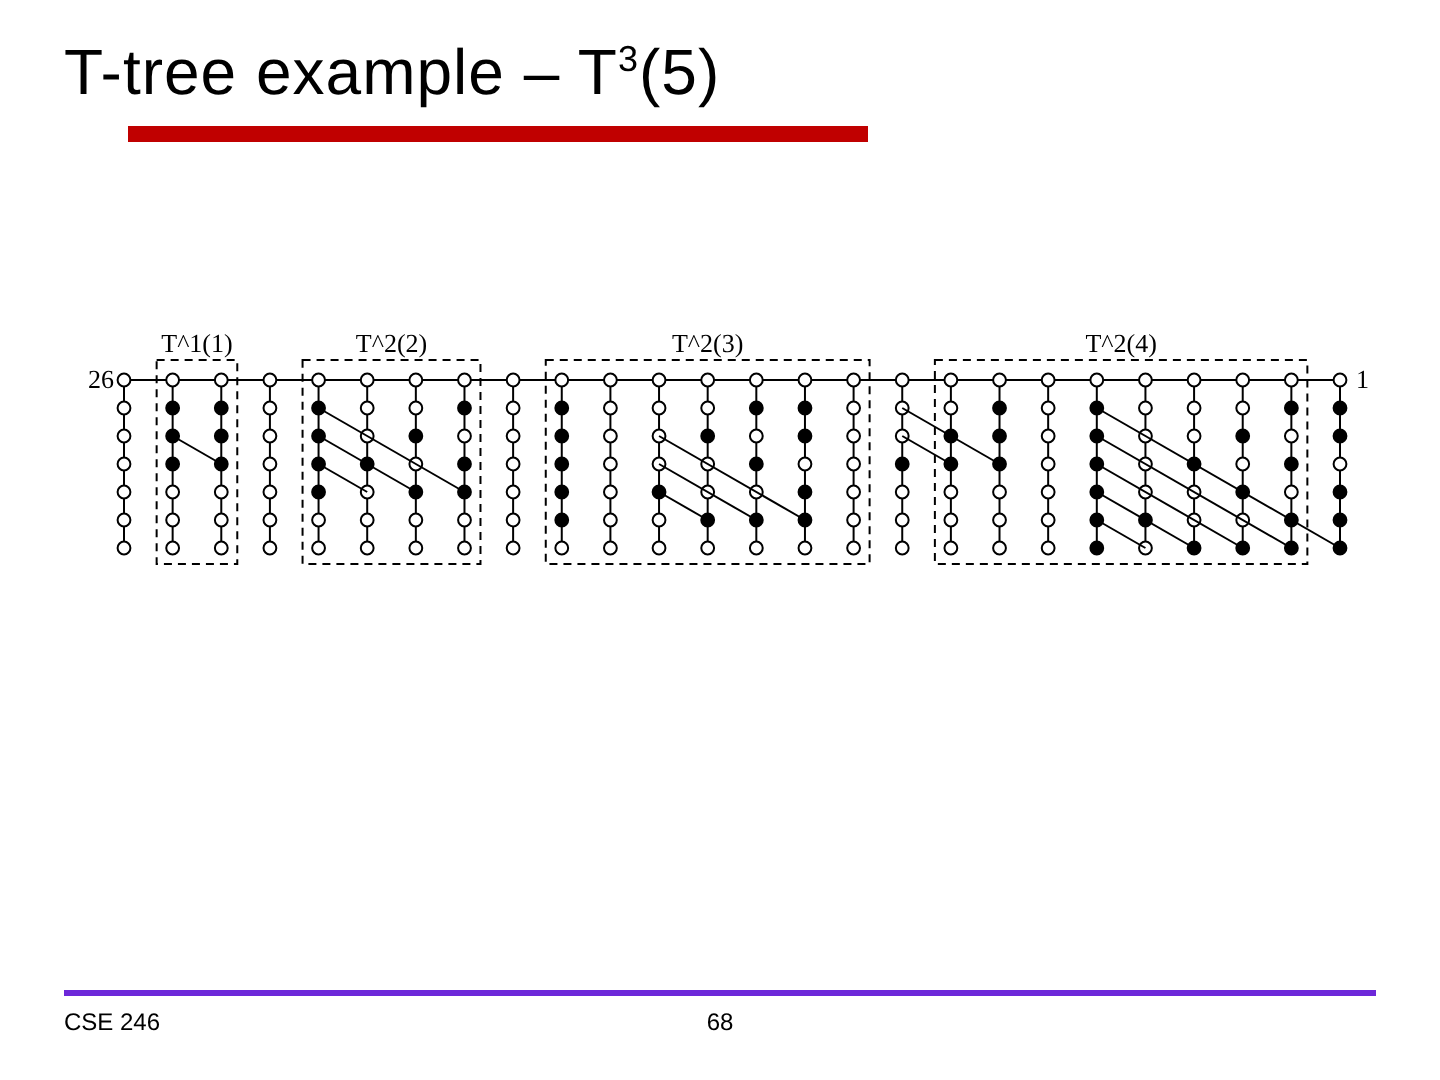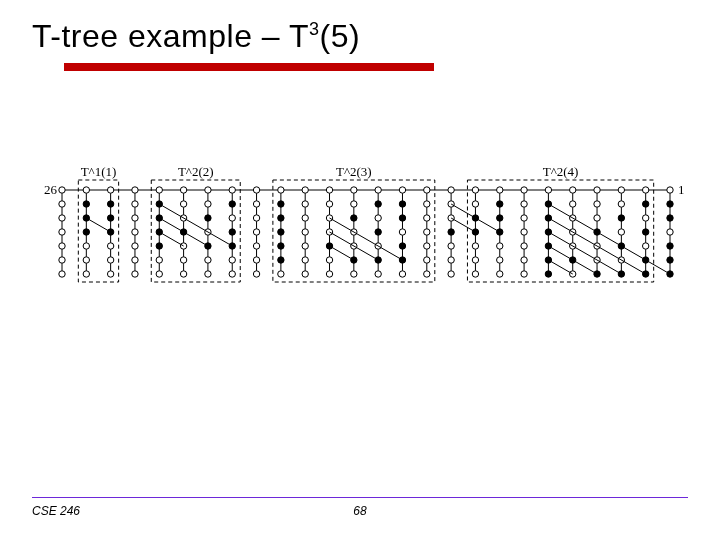--- a/index.html
+++ b/index.html
@@ -3,21 +3,21 @@
 <meta charset="utf-8">
 <style>
   * { margin: 0; padding: 0; box-sizing: border-box; }
   html, body { width: 720px; height: 540px; background: #fff; font-family: Verdana, Geneva, sans-serif; color: #000; }
   .slide { position: relative; width: 720px; height: 540px; }
   .title-wrap { padding: 18px 32px 0 32px; }
   .title { font-size: 32px; font-weight: 400; letter-spacing: 0.5px; }
   .title sup { font-size: 18px; vertical-align: super; }
   .redbar { height: 8px; background: #c00000; margin: 8px 32px 0 32px; width: 370px; }
   .diagram { position: absolute; left: 36px; top: 168px; width: 648px; height: 140px; }
-  .footer { position: absolute; left: 0; right: 0; bottom: 22px; border-top: 1px solid #6d28d9; margin: 0 32px; padding-top: 6px; display: flex; font-size: 12px; font-style: italic; }
+  .footer { position: absolute; left: 0; right: 0; bottom: 22px; border-top: 3px solid #6d28d9; margin: 0 32px; padding-top: 6px; display: flex; font-size: 12px; }
   .footer .course { flex: 0 0 auto; }
   .footer .pageno { position: absolute; left: 50%; transform: translateX(-50%); }
   
   .diagram svg { width: 100%; height: 100%; overflow: visible; }
   .node-open { fill: #fff; stroke: #000; stroke-width: 1; }
   .node-filled { fill: #000; stroke: #000; stroke-width: 1; }
   .wire { stroke: #000; stroke-width: 1; fill: none; }
   .dashbox { stroke: #000; stroke-width: 1; stroke-dasharray: 4 3; fill: none; }
   .lbl { font-family: "Times New Roman", serif; font-size: 13px; }
 </style>

